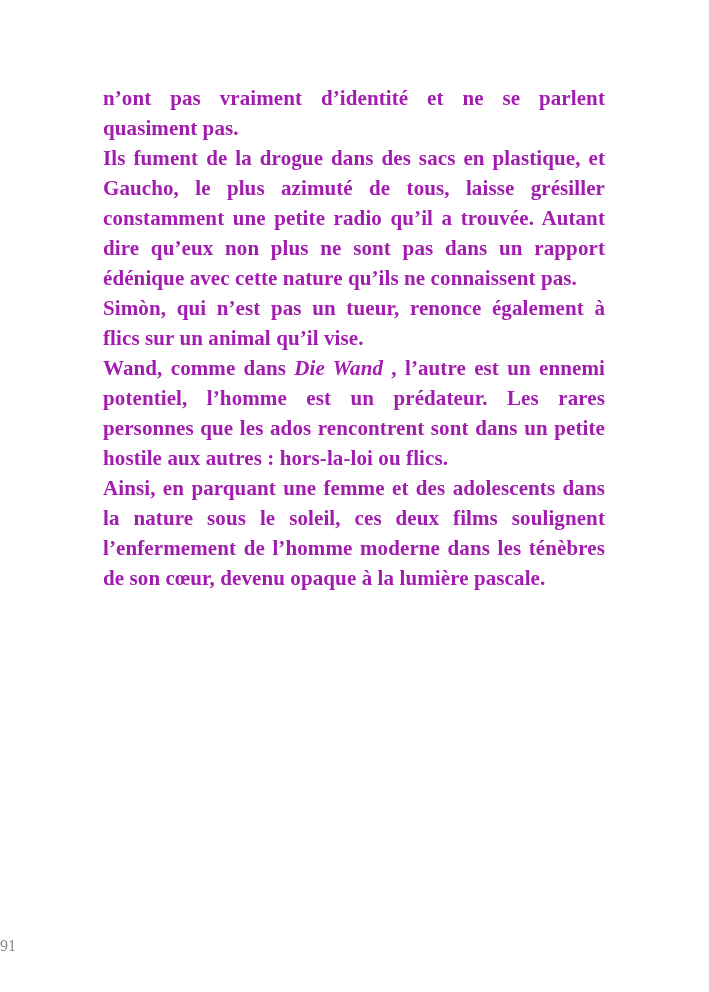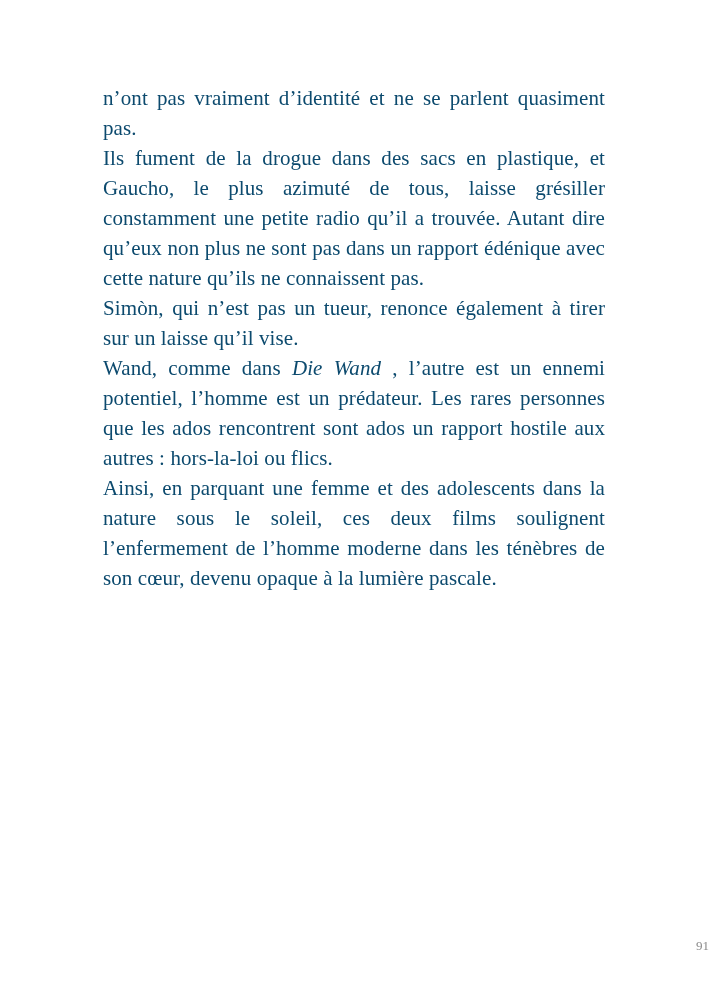--- a/index.html
+++ b/index.html
@@ -32,30 +32,30 @@
       padding: 0;
     }
     .text-block em {
       font-style: italic;
     }
     .page-number {
       position: absolute;
       top: 938px;
       left: 0;
       width: 100%;
-      text-align: right;
-      font-size: 13px;
+      text-align: left;
+      font-size: 16px;
       line-height: 15px;
     }
   </style>
 </head>
 <body>
 
 <div class="page" style="background: rgb(255, 255, 255);">
-  <div class="text-block" style="color: #0c4a6e;">
+  <div class="text-block" style="color: #a21caf; font-weight: bold;">
       <p><span>n’ont pas vraiment d’identité et ne se parlent quasiment pas.</span></p>
       <p><span>Ils fument de la drogue dans des sacs en plastique, et Gaucho, le plus azimuté de tous, laisse grésiller constamment une petite radio qu’il a trouvée. Autant dire qu’eux non plus ne sont pas dans un rapport édénique avec cette nature qu’ils ne connaissent pas.</span></p>
-      <p><span>Simòn, qui n’est pas un tueur, renonce également à tirer sur un laisse qu’il vise.</span></p>
-      <p><span>Wand, comme dans </span><em>Die Wand</em><span> , l’autre est un ennemi potentiel, l’homme est un prédateur. Les rares personnes que les ados rencontrent sont ados un rapport hostile aux autres : hors-la-loi ou flics.</span></p>
+      <p><span>Simòn, qui n’est pas un tueur, renonce également à flics sur un animal qu’il vise.</span></p>
+      <p><span>Wand, comme dans </span><em>Die Wand</em><span> , l’autre est un ennemi potentiel, l’homme est un prédateur. Les rares personnes que les ados rencontrent sont dans un petite hostile aux autres : hors-la-loi ou flics.</span></p>
       <p><span>Ainsi, en parquant une femme et des adolescents dans la nature sous le soleil, ces deux films soulignent l’enfermement de l’homme moderne dans les ténèbres de son cœur, devenu opaque à la lumière pascale.</span></p>
     </div>
   <div class="page-number" style="color: rgb(138, 138, 138);">91</div>
 </div>
 
 </body></html>

